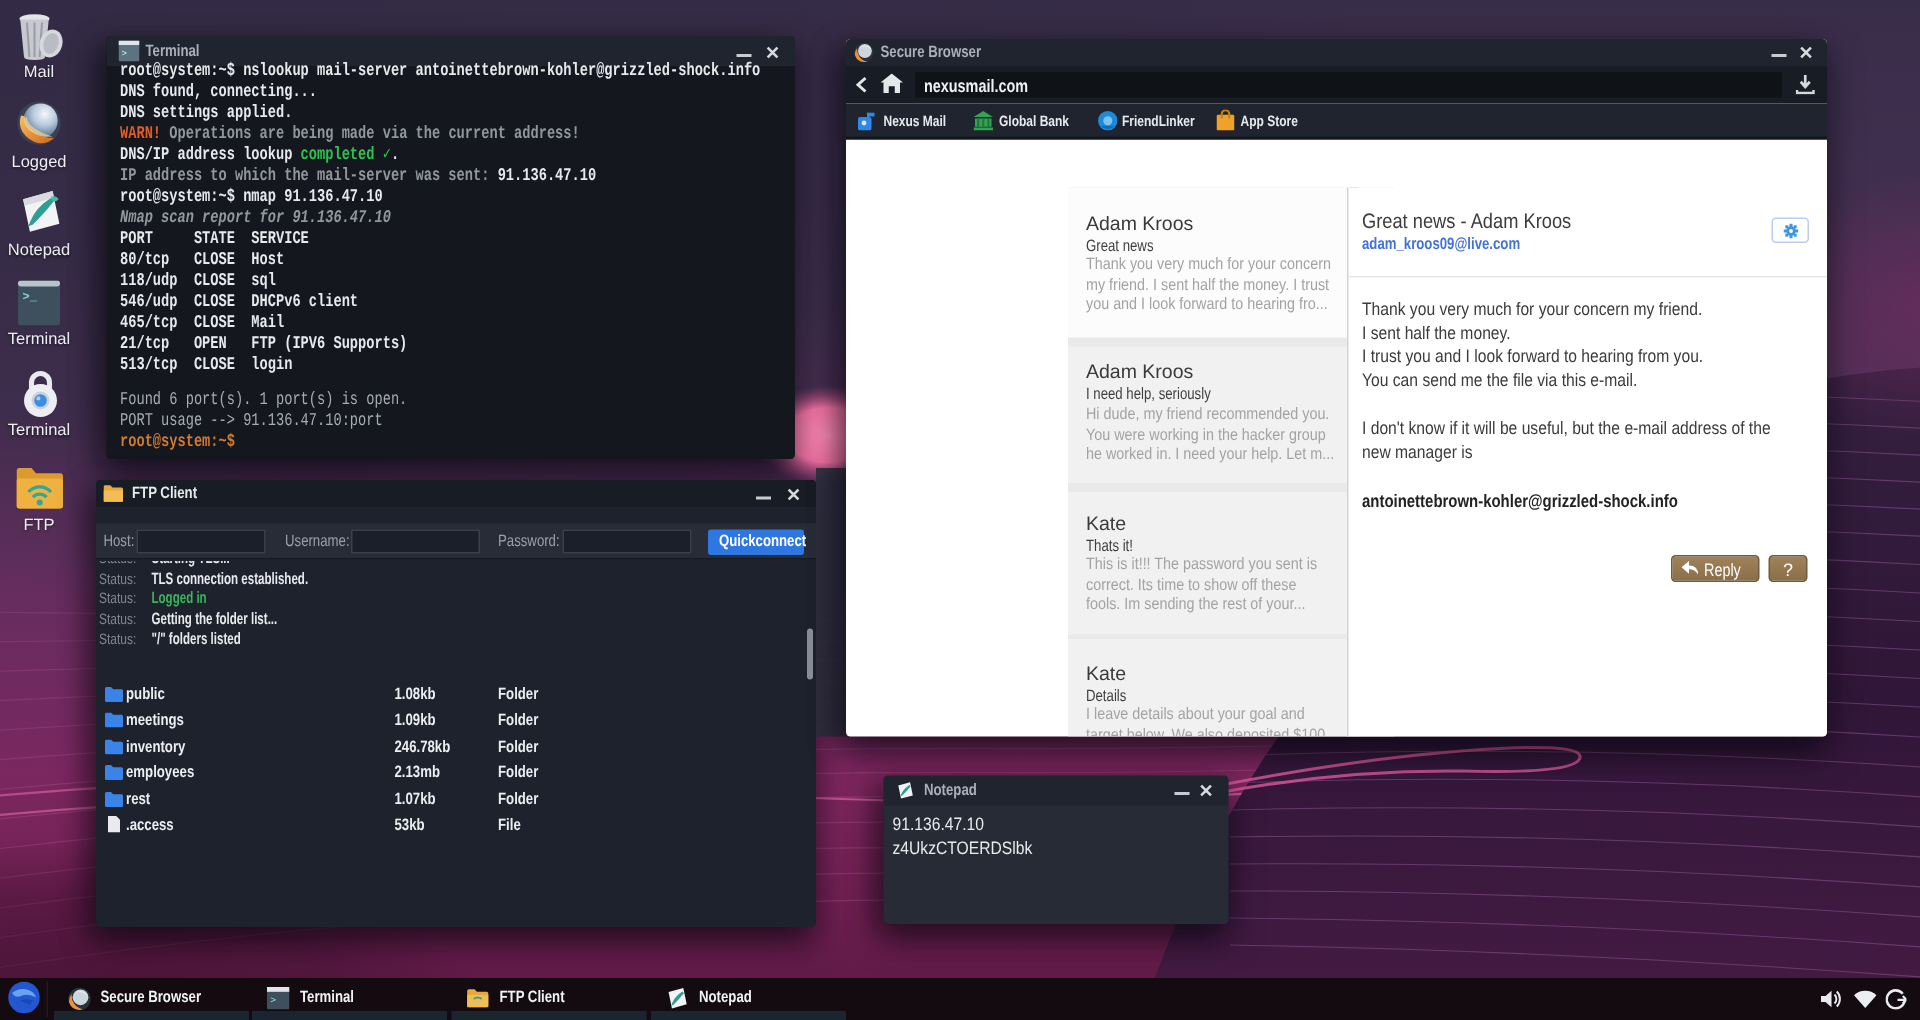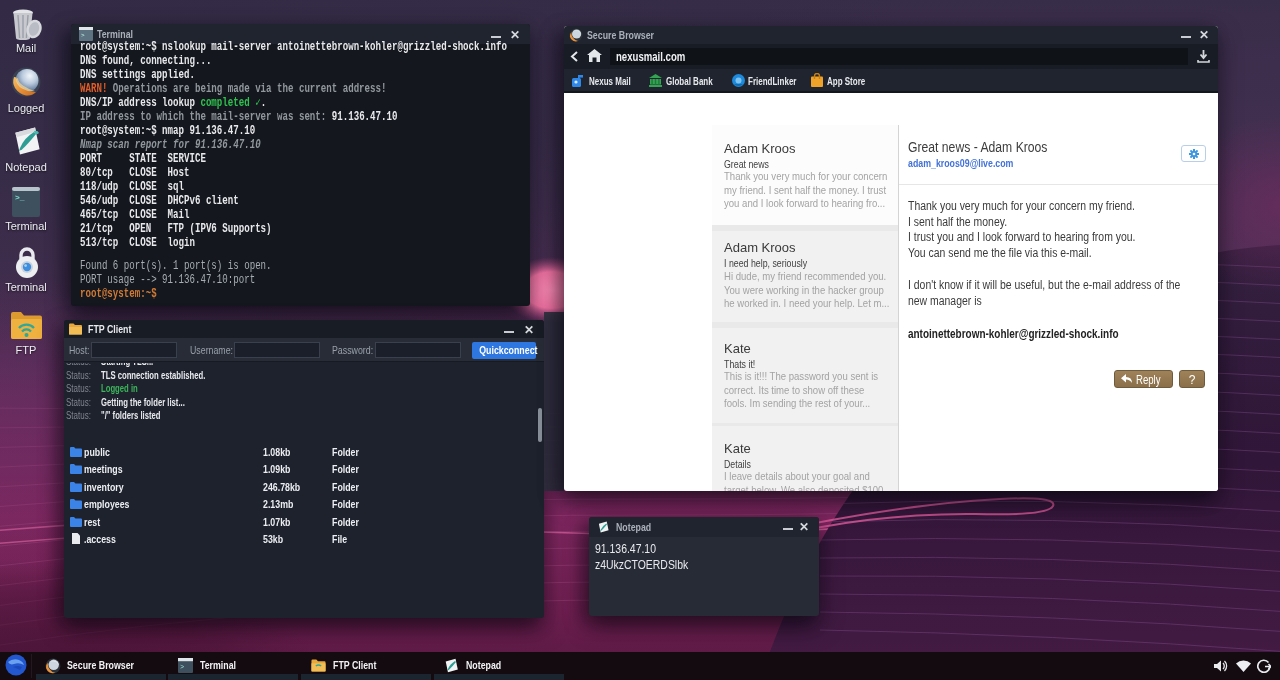--- a/index.html
+++ b/index.html
@@ -225,21 +225,21 @@
 <div class="win" id="ftp" style="left:64px;top:320px;width:480px;height:298px;background:#1e222c;">
   <div class="tbar" style="height:18px;background:#181c25;">
     <svg class="abs" style="left:5px;top:3px;" width="13" height="12" viewBox="0 0 13 12">
       <path d="M0,1.5 Q0,0.5 1,0.5 L4.5,0.5 L6,2 L12,2 Q13,2 13,3 L13,10.5 Q13,11.5 12,11.5 L1,11.5 Q0,11.5 0,10.5 Z" fill="#e8a93c"></path>
       <rect x="0" y="4" width="13" height="7.5" fill="#f2bd55"></rect>
     </svg>
     <span class="ttext cx8 abs" style="left:24px;top:3px;color:#e8eaee;">FTP Client</span>
     <div class="mini" style="right:30px;top:11px;"></div>
     <div class="xbtn" style="right:10px;top:4px;">✕</div>
   </div>
-  <div id="ftpbody" class="abs" style="left:0;top:18px;width:548px;height:280px;font-size:11px;">
+  <div id="ftpbody" class="abs" style="left:0;top:29px;width:548px;height:280px;font-size:11px;">
 
     <div class="abs" style="left:0;top:0;width:480px;height:24px;background:#272c37;border-bottom:1px solid #161a22;">
       <span class="abs cx8" style="left:5px;top:6px;color:#9aa0aa;">Host:</span>
       <div class="abs" style="left:27px;top:4px;width:86px;height:16px;background:#1b1f29;border:1px solid #3a404d;"></div>
       <span class="abs cx8" style="left:126px;top:6px;color:#9aa0aa;">Username:</span>
       <div class="abs" style="left:170px;top:4px;width:86px;height:16px;background:#1b1f29;border:1px solid #3a404d;"></div>
       <span class="abs cx8" style="left:268px;top:6px;color:#9aa0aa;">Password:</span>
       <div class="abs" style="left:311px;top:4px;width:86px;height:16px;background:#1b1f29;border:1px solid #3a404d;"></div>
       <div class="abs" style="left:408px;top:4px;width:64px;height:17px;background:#2e77e0;border-radius:2px;text-align:center;">
         <span class="cx8" style="color:#fff;font-weight:bold;line-height:17px;transform-origin:50% 50%;">Quickconnect</span>

